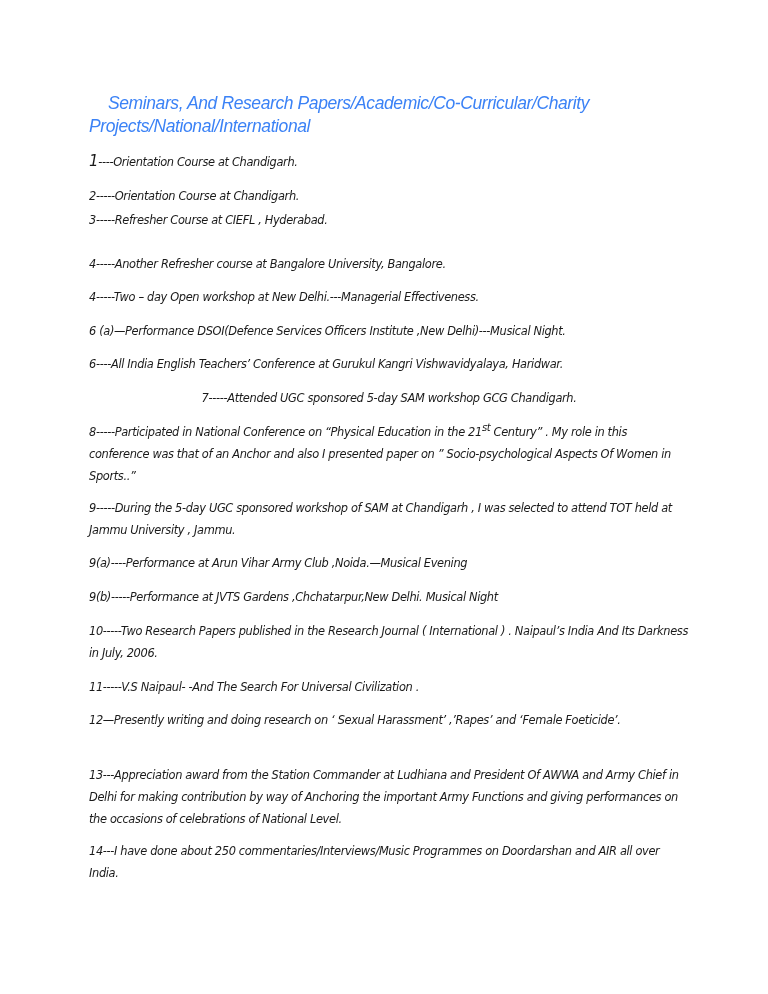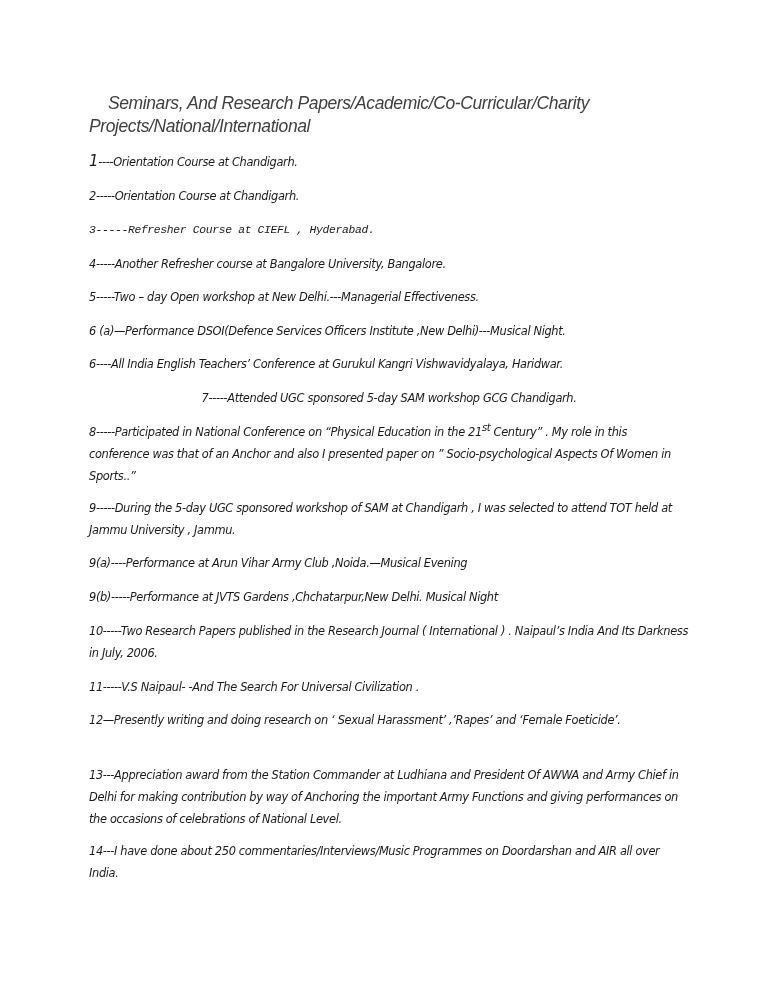--- a/index.html
+++ b/index.html
@@ -25,21 +25,21 @@
     .heading {
       position: absolute;
       left: 89px;
       top: 92px;
       width: 600px;
       font-family: "Liberation Sans", sans-serif;
       font-style: italic;
       font-size: 17.5px;
       line-height: 23px;
       letter-spacing: -0.4px;
-      color: #404040;
+      color: #3b82f6;
       margin: 0;
       font-weight: normal;
     }
     .heading .indent {
       display: inline-block;
       width: 19px;
     }
     .item {
       position: absolute;
       left: 89px;
@@ -69,25 +69,25 @@
 
   <h1 class="heading">
     <span class="indent"></span><span>Seminars, And  Research Papers/Academic/Co-Curricular/Charity</span><br>
     <span>Projects/National/International</span>
   </h1>
 
   <p class="item" style="top:150px;"><span class="lead">1</span><span>----Orientation Course  at Chandigarh.</span></p>
 
   <p class="item" style="top:185px;">2-----Orientation  Course at Chandigarh.</p>
 
-  <p class="item" style="top:219px;font-family:Liberation Mono, monospace;">3-----Refresher Course   at CIEFL , Hyderabad.</p>
+  <p class="item" style="top:209px;">3-----Refresher Course   at CIEFL , Hyderabad.</p>
 
   <p class="item" style="top:253px;">4-----Another Refresher course at Bangalore University, Bangalore.</p>
 
-  <p class="item" style="top:286px;">5-----Two – day Open workshop  at New Delhi.---Managerial Effectiveness.</p>
+  <p class="item" style="top:286px;">4-----Two – day Open workshop  at New Delhi.---Managerial Effectiveness.</p>
 
   <p class="item" style="top:320px;">6 (a)—Performance  DSOI(Defence Services Officers Institute ,New Delhi)---Musical Night.</p>
 
   <p class="item" style="top:353px;">6----All India English Teachers’ Conference at Gurukul  Kangri  Vishwavidyalaya,  Haridwar.</p>
 
   <p class="item" style="top:387px;text-align:center;">7-----Attended UGC sponsored 5-day SAM workshop  GCG  Chandigarh.</p>
 
   <p class="item" style="top:421px;"><span>8-----Participated in National Conference on “Physical  Education in the 21</span><sup>st</sup><span> Century”  . My role in this conference  was that of an Anchor and also I presented paper on ” Socio-psychological Aspects Of Women in Sports..”</span></p>
 
   <p class="item" style="top:497px;">9-----During the  5-day UGC sponsored   workshop  of SAM at Chandigarh ,  I was selected to attend  TOT held at Jammu University , Jammu.</p>

